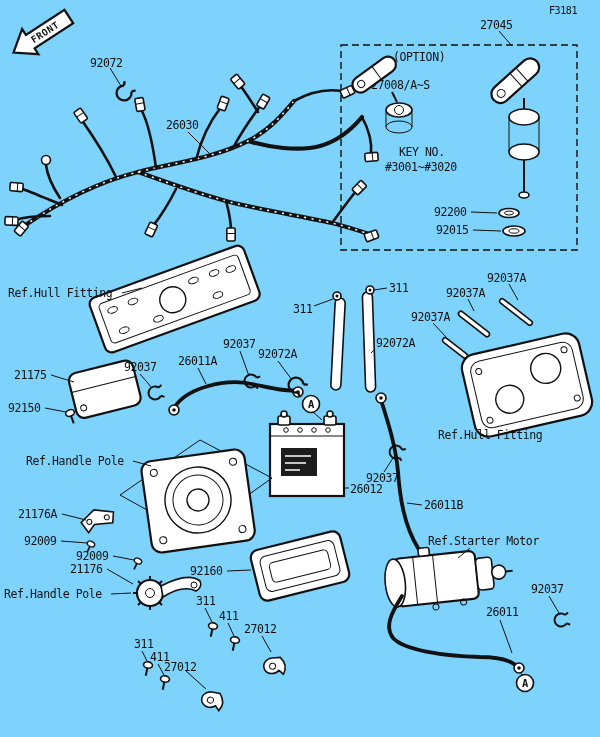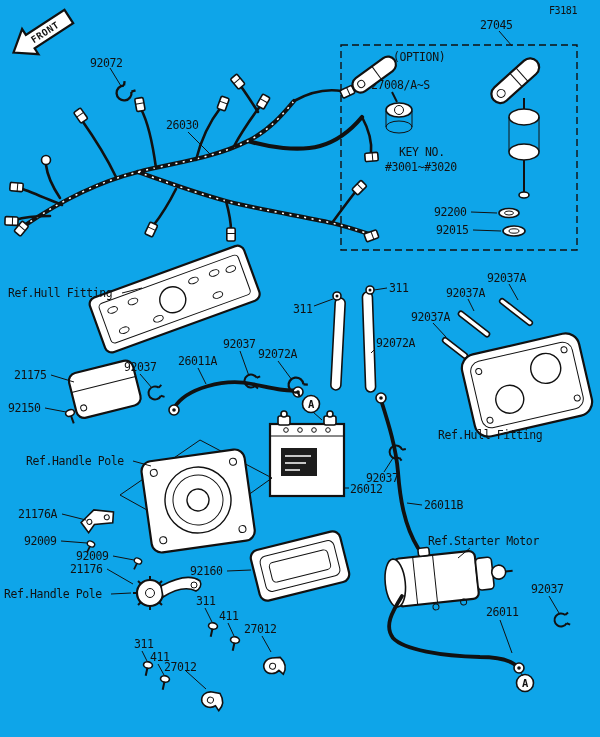--- a/index.html
+++ b/index.html
@@ -1,17 +1,17 @@
 <!DOCTYPE html>
 <html><head>
 <meta charset="utf-8">
 <style>
   html,body{margin:0;padding:0;background:#ffffff;}
   body{width:600px;height:737px;overflow:hidden;}
-  .diagram-wrap{position:relative;width:600px;height:737px;background:#0ea5e9;}
+  .diagram-wrap{position:relative;width:600px;height:737px;background:#7dd3fc;}
   svg{display:block;}
   text{font-family:"DejaVu Sans Mono","Liberation Mono",monospace;font-size:11.5px;fill:#111;letter-spacing:-0.4px;}
   text.sm{font-size:10px;}
   text.marker{font-size:10.5px;font-weight:bold;text-anchor:middle;}
   text.arrowtxt{font-size:9.5px;font-weight:bold;letter-spacing:0.5px;}
   .ln{stroke:#111;stroke-width:1;fill:none;}
   .ln14{stroke:#111;stroke-width:1.4;fill:none;}
   .ln2{stroke:#111;stroke-width:2;fill:none;}
   .fillw{fill:#fff;stroke:#111;stroke-width:1.6;}
   .fillw2{fill:#fff;stroke:#111;stroke-width:2.2;}

